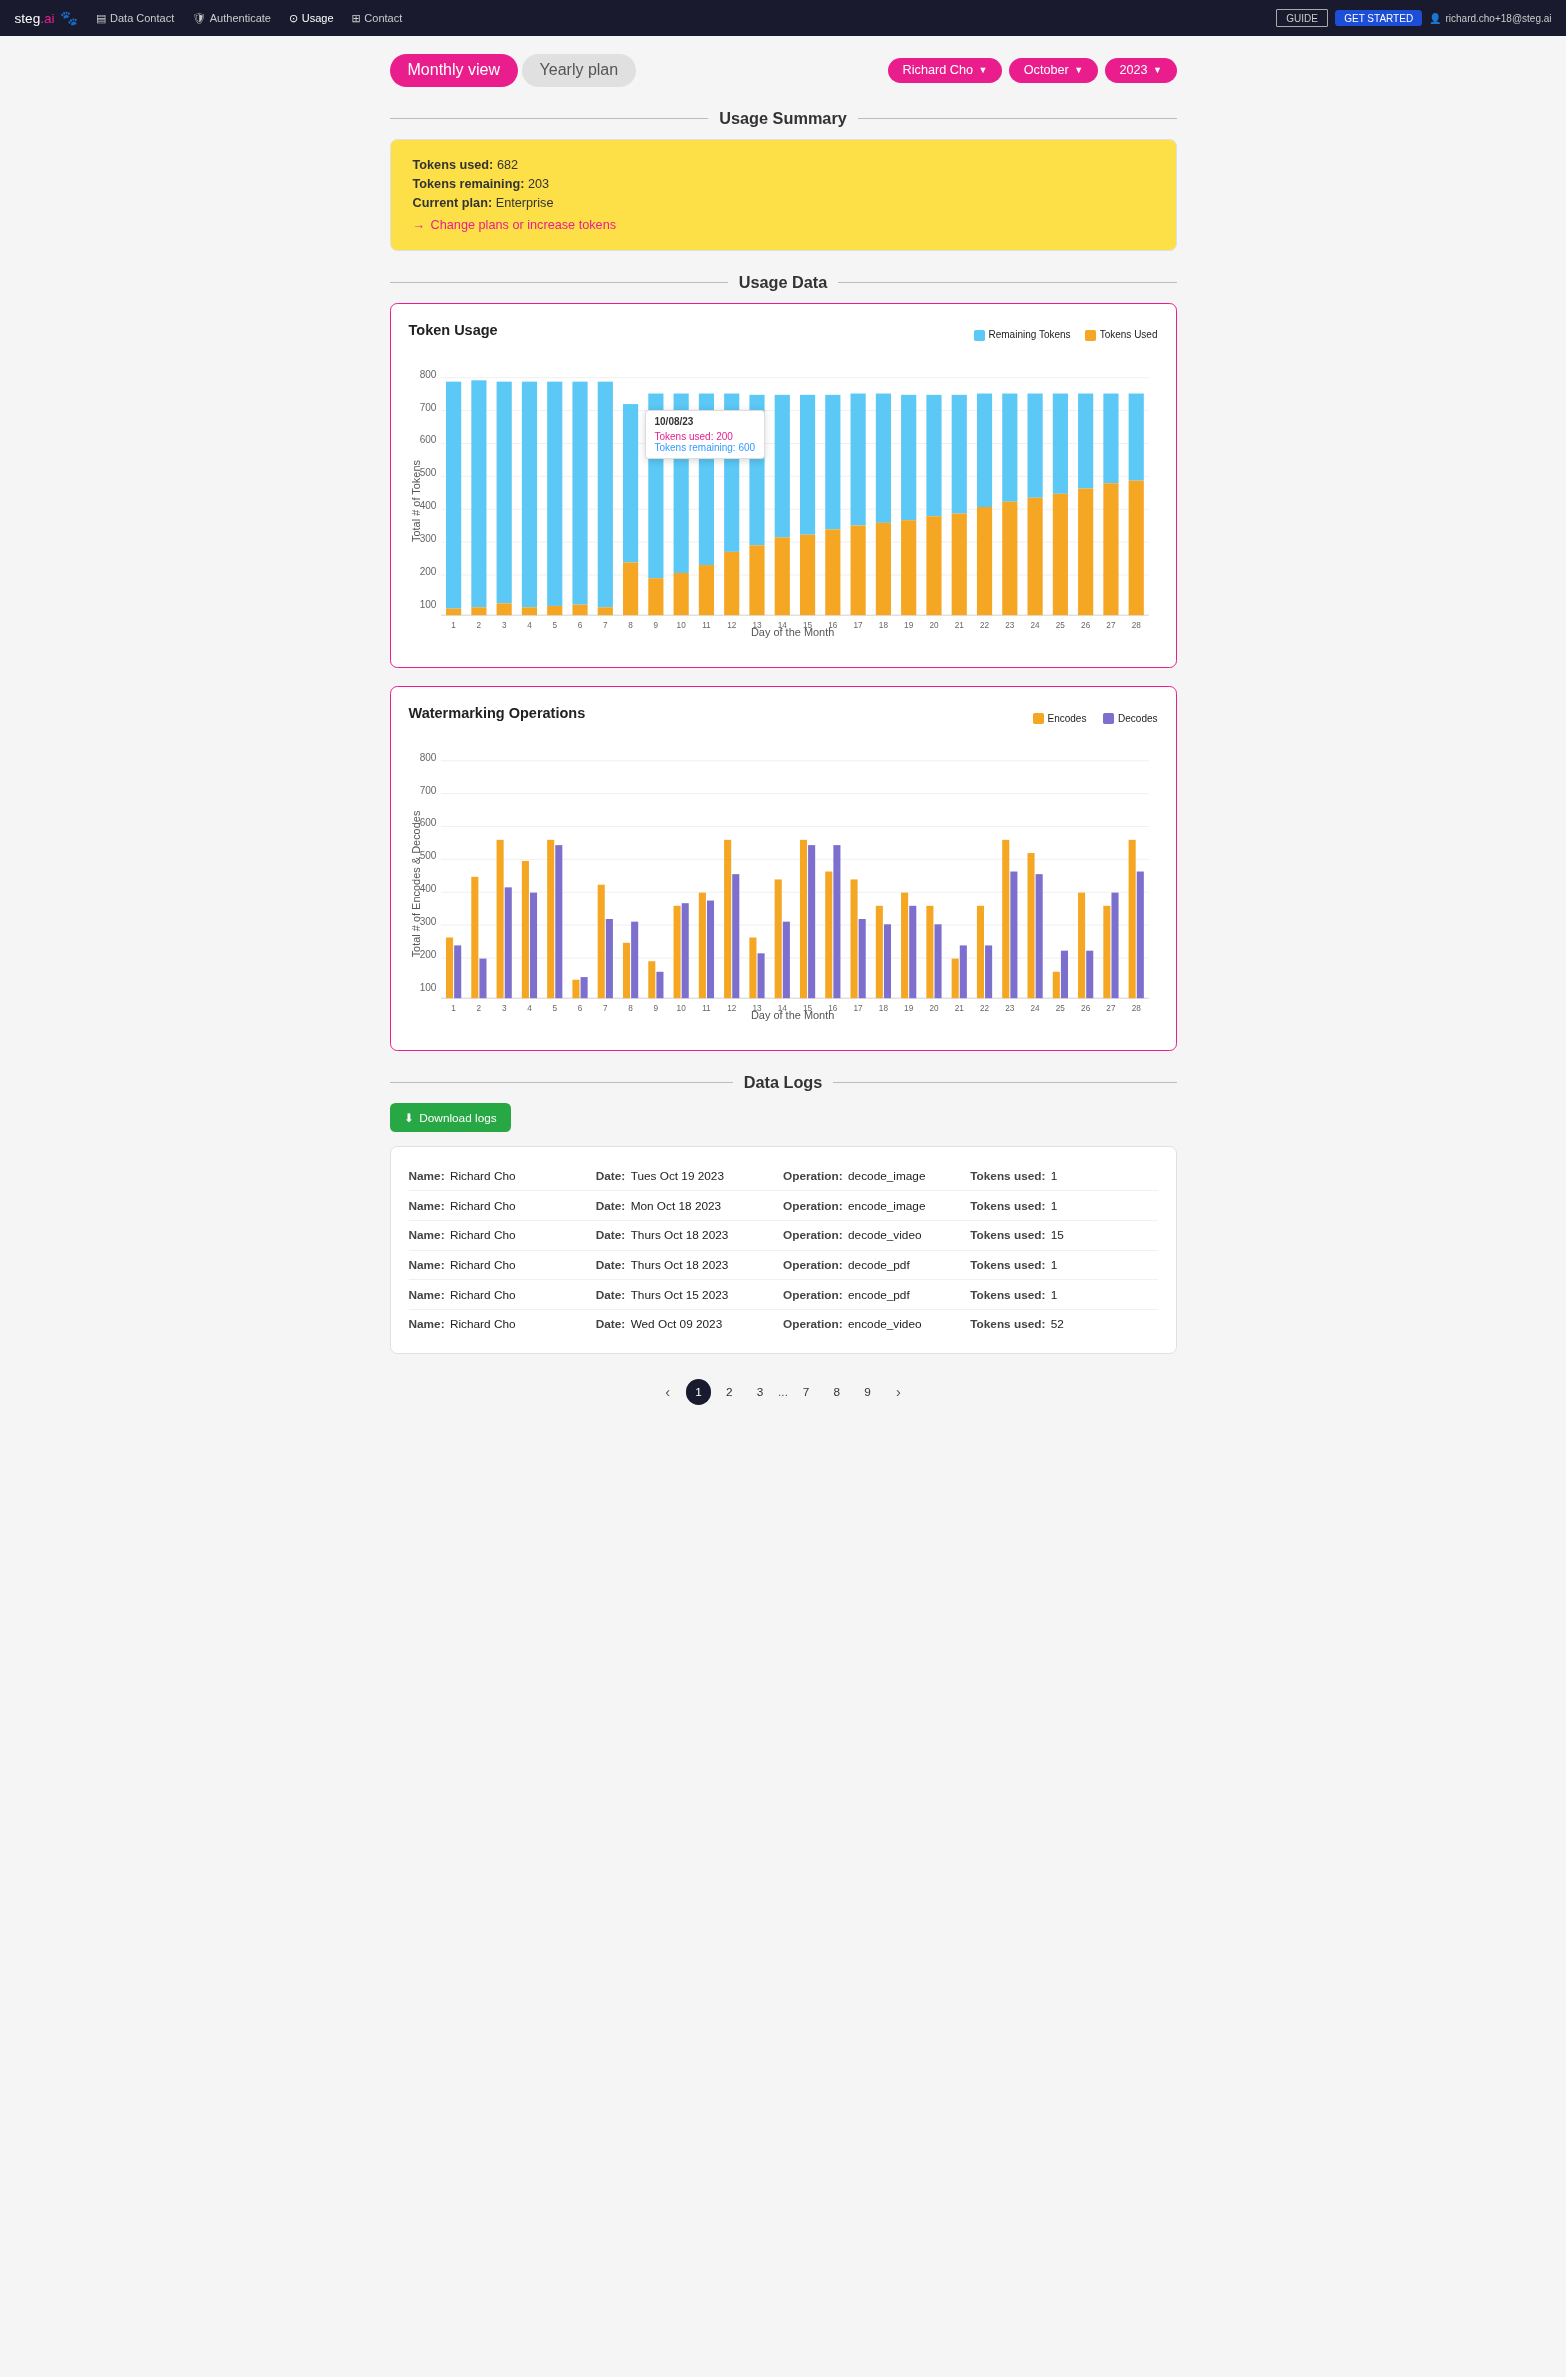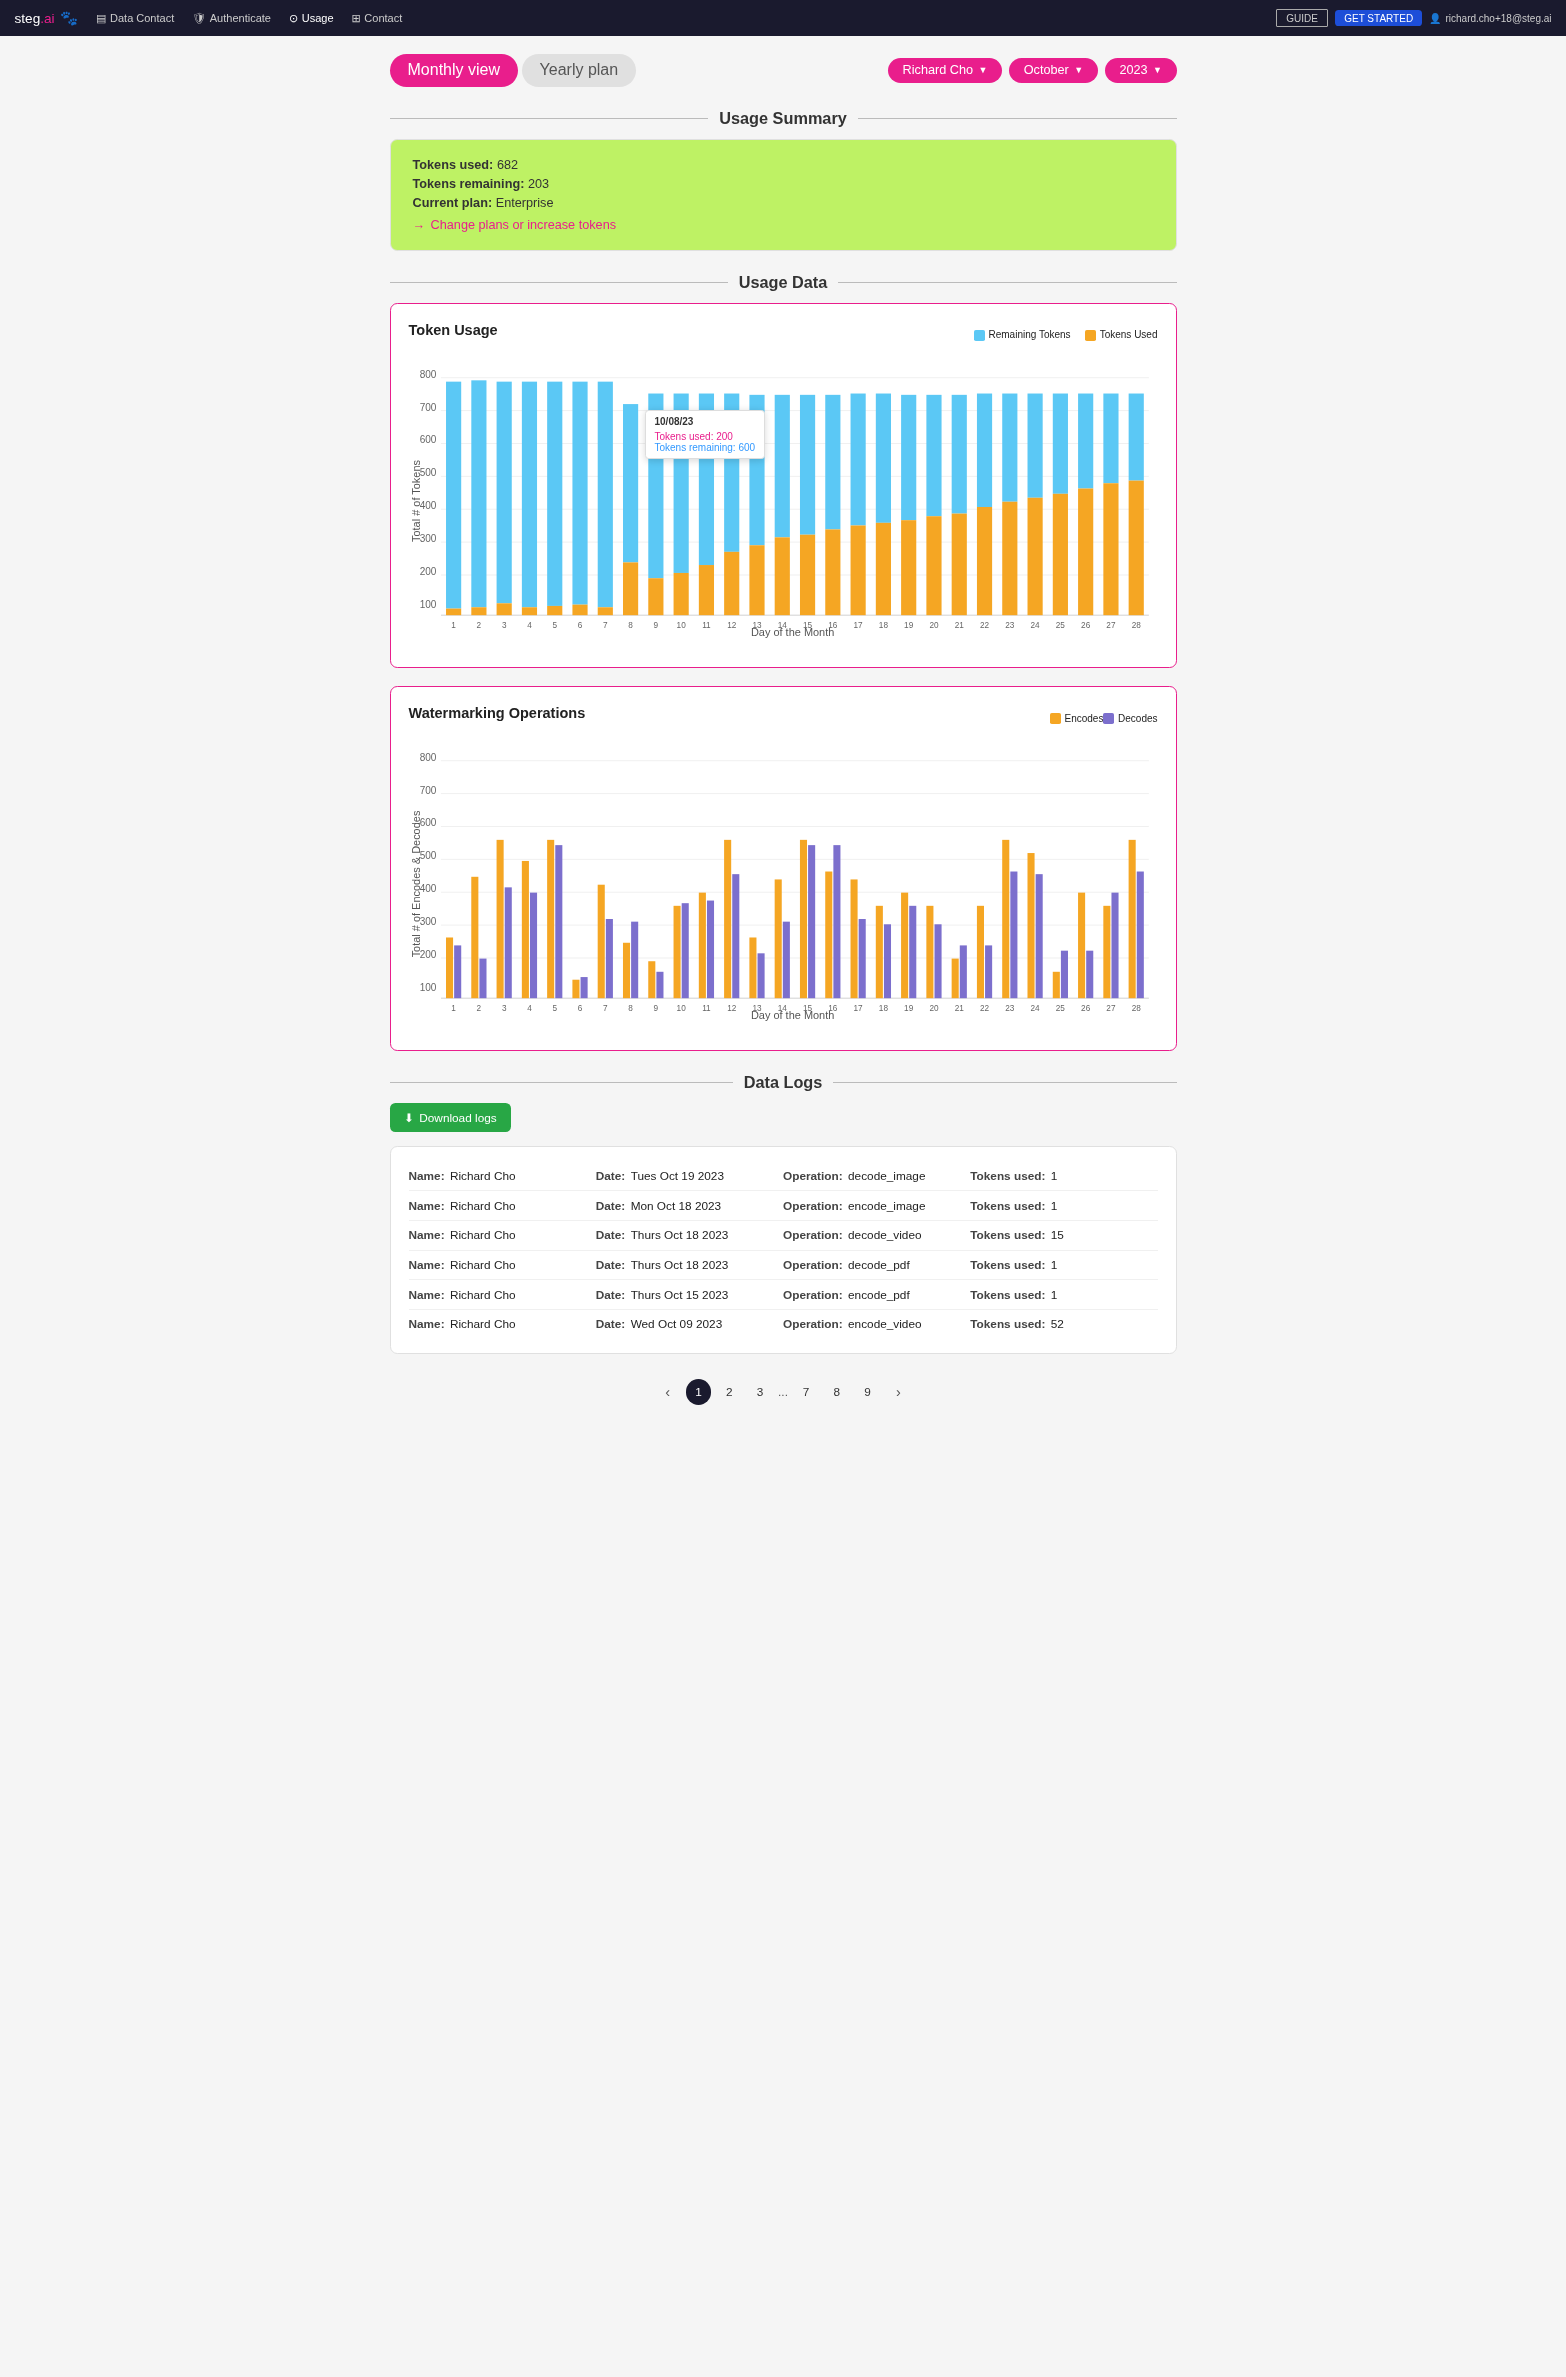--- a/index.html
+++ b/index.html
@@ -29,21 +29,21 @@
     .filter-group { display: flex; gap: 7.3px; }
     .filter-btn { display: flex; align-items: center; gap: 5.4px; background: #e91e8c; color: #fff; border: none; border-radius: 18px; padding: 5.4px 14.5px; font-size: 12.7px; cursor: pointer; font-weight: 500; }
     .filter-btn .chevron { font-size: 9px; }
     .filter-btn.year { background: #e91e8c; }
 
     
     .section-title { text-align: center; font-size: 16.3px; font-weight: 600; margin: 22px 0 11px; display: flex; align-items: center; gap: 11px; color: #333; }
     .section-title::before, .section-title::after { content: ''; flex: 1; height: 0.9px; background: #bbb; }
 
     
-    .summary-card { background: #bef264; border: 0.9px solid #e0e0e0; border-radius: 7.3px; padding: 18px 22px; margin-bottom: 18px; }
+    .summary-card { background: #fde047; border: 0.9px solid #e0e0e0; border-radius: 7.3px; padding: 18px 22px; margin-bottom: 18px; }
     .summary-row { margin-bottom: 5.4px; font-size: 12.7px; color: #333; }
     .summary-row span.label { font-weight: 600; }
     .summary-link { display: flex; align-items: center; gap: 5.4px; color: #e91e8c; font-size: 12.7px; cursor: pointer; margin-top: 7.3px; }
     .summary-link::before { content: '→'; }
 
     
     .chart-card { background: #fff; border: 1.8px solid #e91e8c; border-radius: 7.3px; padding: 18px; margin-bottom: 18px; }
     .chart-title { font-size: 14.5px; font-weight: 700; margin-bottom: 11px; }
     .chart-wrapper { position: relative; }
 
@@ -292,21 +292,21 @@
           <div class="tooltip-tokens-remaining">Tokens remaining: 600</div>
         </div>
       </div>
     </div>
   </div>
 
   <div class="chart-card">
     <div class="chart-wrapper">
       <div style="display:flex;justify-content:space-between;align-items:center;margin-bottom:7.3px;">
         <span class="chart-title">Watermarking Operations</span>
-        <div style="display:flex;gap:0;align-items:center;font-size:10px;">
+        <div style="display:flex;gap:17px;align-items:center;font-size:10px;">
           <span><span style="display:inline-block;width:11px;height:11px;background:#f5a623;border-radius:1.8px;margin-right:3.6px;vertical-align:middle;"></span><span>Encodes</span></span>
           <span><span style="display:inline-block;width:11px;height:11px;background:#7c6fcd;border-radius:1.8px;margin-right:3.6px;vertical-align:middle;"></span><span>Decodes</span></span>
         </div>
       </div>
       <div style="position:relative;">
         <svg id="wm-chart-svg" width="100%" height="290" viewBox="0 0 820 300" style="font-size:14px">
 
           <text x="30" y="15" class="y-axis-label" text-anchor="end">800</text>
           <text x="30" y="51" class="y-axis-label" text-anchor="end">700</text>
           <text x="30" y="87" class="y-axis-label" text-anchor="end">600</text>

